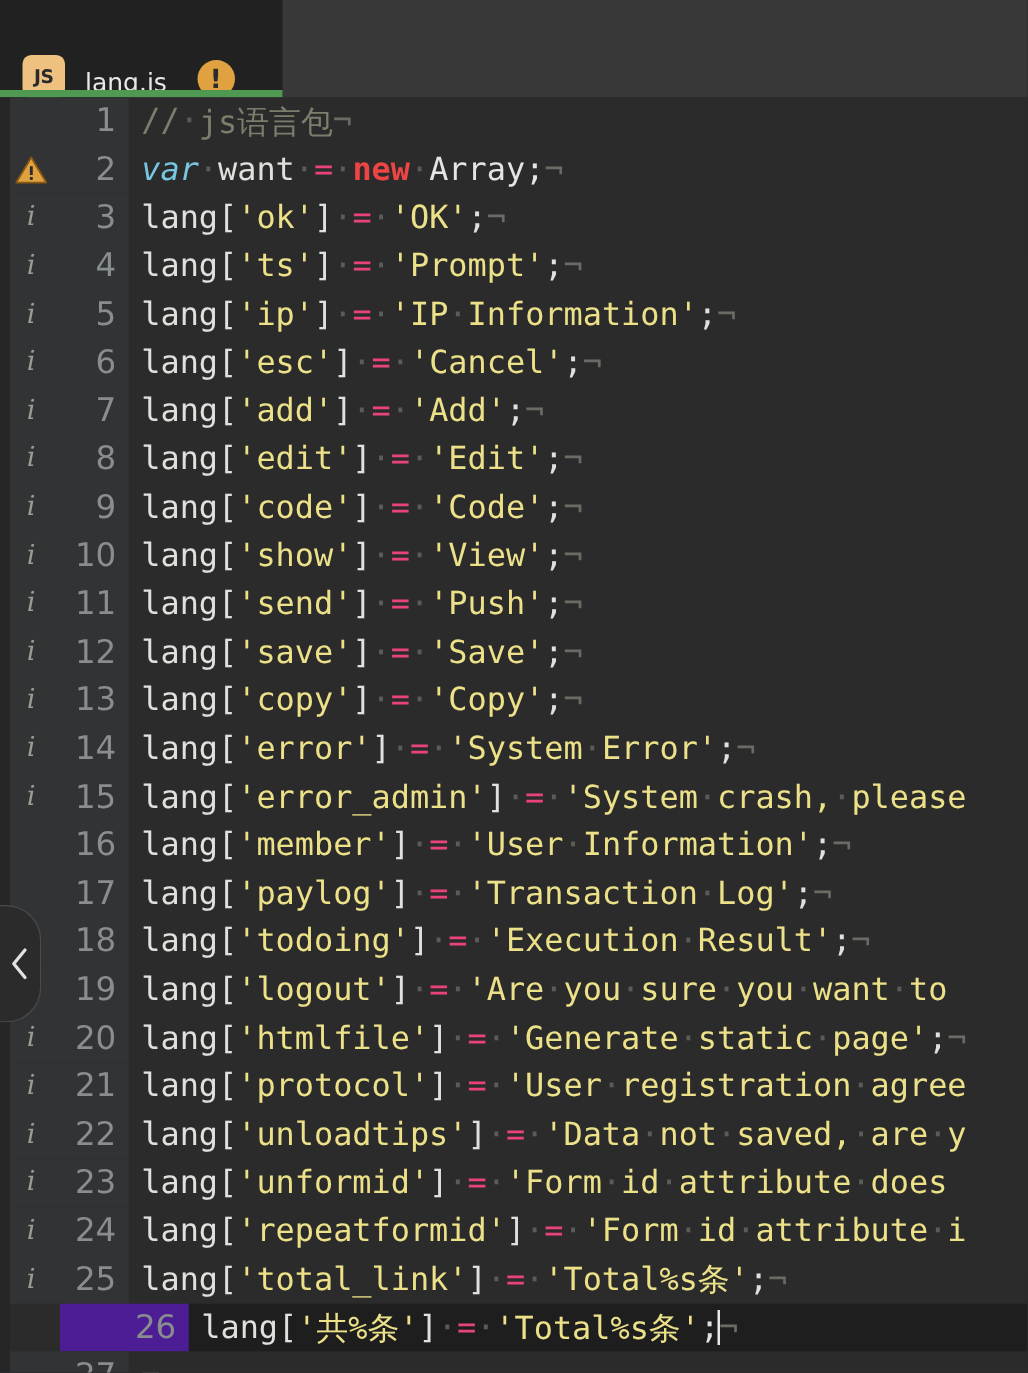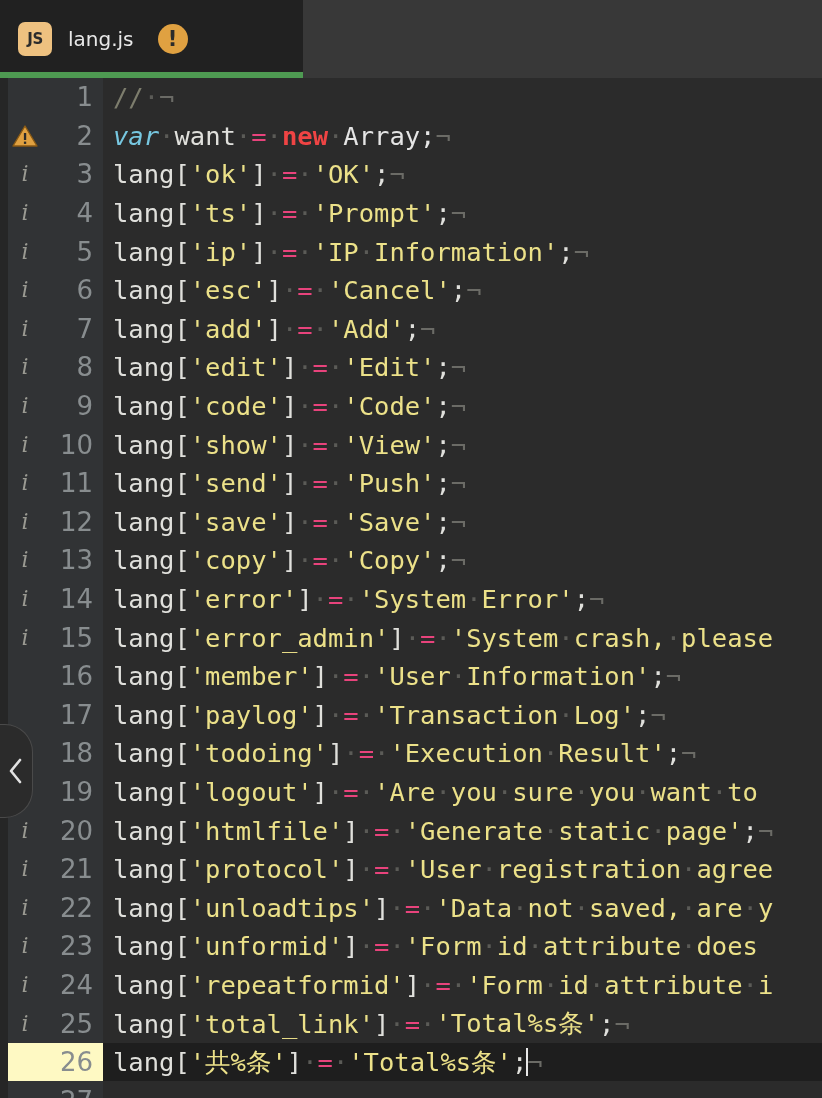--- a/index.html
+++ b/index.html
@@ -18,24 +18,24 @@
   .tabbar {
     position: relative;
     height: 78px;
     background: #383838;
     display: flex;
     align-items: stretch;
     overflow: hidden;
   }
   .tab {
     position: relative;
-    width: 303px;
+    width: 226px;
     background: #212121;
     display: flex;
-    align-items: center;
+    align-items: flex-end;
     padding-left: 18px;
     box-sizing: border-box;
     gap: 16px;
   }
   .tab-underline {
     position: absolute;
     left: 0;
     bottom: 0;
     width: 100%;
     height: 6px;
@@ -93,21 +93,21 @@
     background: #262626;
     z-index: 3;
   }
   .row {
     position: relative;
     height: 38.6px;
     display: flex;
     align-items: center;
     white-space: pre;
   }
-  .row.current .gutter { background: #fef9c3; }
+  .row.current .gutter { background: #4c1d95; margin-left: 48px; }
   .row.current .code   { background: #1e1e1e; }
 
   .gutter {
     position: relative;
     width: 103px;
     flex: 0 0 103px;
     height: 100%;
     background: #313335;
     box-sizing: border-box;
     display: flex;
@@ -199,21 +199,21 @@
     <div class="tab-title">lang.js</div>
     <div class="warn-badge">!</div>
     <div class="tab-underline"></div>
   </div>
 </div>
 
 <div class="editor">
   <div class="strip"></div>
 
   <div id="lines">
-      <div class="row"><div class="gutter"><span>1</span></div><div class="code"><span class="t-comment">//</span><span class="t-ws">·</span><span class="t-eol">¬</span></div></div>
+      <div class="row"><div class="gutter"><span>1</span></div><div class="code"><span class="t-comment">//</span><span class="t-ws">·</span><span class="t-comment">js语言包</span><span class="t-eol">¬</span></div></div>
       <div class="row"><div class="gutter"><span class="marker marker-warn"><svg width="26" height="24" viewBox="0 0 26 24">
               <path d="M13 2 L25 22 L1 22 Z" fill="#e0a141" stroke="#8a5a14" stroke-width="1.4" stroke-linejoin="round"></path>
               <rect x="11.9" y="9" width="2.3" height="7" fill="#2b2b2b"></rect>
               <rect x="11.9" y="17.6" width="2.3" height="2.3" fill="#2b2b2b"></rect>
             </svg></span><span>2</span></div><div class="code"><span class="t-keyword">var</span><span class="t-ws">·</span><span class="t-plain">want</span><span class="t-ws">·</span><span class="t-op">=</span><span class="t-ws">·</span><span class="t-kw2">new</span><span class="t-ws">·</span><span class="t-class">Array;</span><span class="t-eol">¬</span></div></div>
       <div class="row"><div class="gutter"><span class="marker"><span class="marker-info">i</span></span><span>3</span></div><div class="code"><span class="t-plain">lang[</span><span class="t-string">'ok'</span><span class="t-plain">]</span><span class="t-ws">·</span><span class="t-op">=</span><span class="t-ws">·</span><span class="t-string">'OK'</span><span class="t-plain">;</span><span class="t-eol">¬</span></div></div>
       <div class="row"><div class="gutter"><span class="marker"><span class="marker-info">i</span></span><span>4</span></div><div class="code"><span class="t-plain">lang[</span><span class="t-string">'ts'</span><span class="t-plain">]</span><span class="t-ws">·</span><span class="t-op">=</span><span class="t-ws">·</span><span class="t-string">'Prompt'</span><span class="t-plain">;</span><span class="t-eol">¬</span></div></div>
       <div class="row"><div class="gutter"><span class="marker"><span class="marker-info">i</span></span><span>5</span></div><div class="code"><span class="t-plain">lang[</span><span class="t-string">'ip'</span><span class="t-plain">]</span><span class="t-ws">·</span><span class="t-op">=</span><span class="t-ws">·</span><span class="t-string">'IP</span><span class="t-ws">·</span><span class="t-string">Information'</span><span class="t-plain">;</span><span class="t-eol">¬</span></div></div>
       <div class="row"><div class="gutter"><span class="marker"><span class="marker-info">i</span></span><span>6</span></div><div class="code"><span class="t-plain">lang[</span><span class="t-string">'esc'</span><span class="t-plain">]</span><span class="t-ws">·</span><span class="t-op">=</span><span class="t-ws">·</span><span class="t-string">'Cancel'</span><span class="t-plain">;</span><span class="t-eol">¬</span></div></div>
       <div class="row"><div class="gutter"><span class="marker"><span class="marker-info">i</span></span><span>7</span></div><div class="code"><span class="t-plain">lang[</span><span class="t-string">'add'</span><span class="t-plain">]</span><span class="t-ws">·</span><span class="t-op">=</span><span class="t-ws">·</span><span class="t-string">'Add'</span><span class="t-plain">;</span><span class="t-eol">¬</span></div></div>

